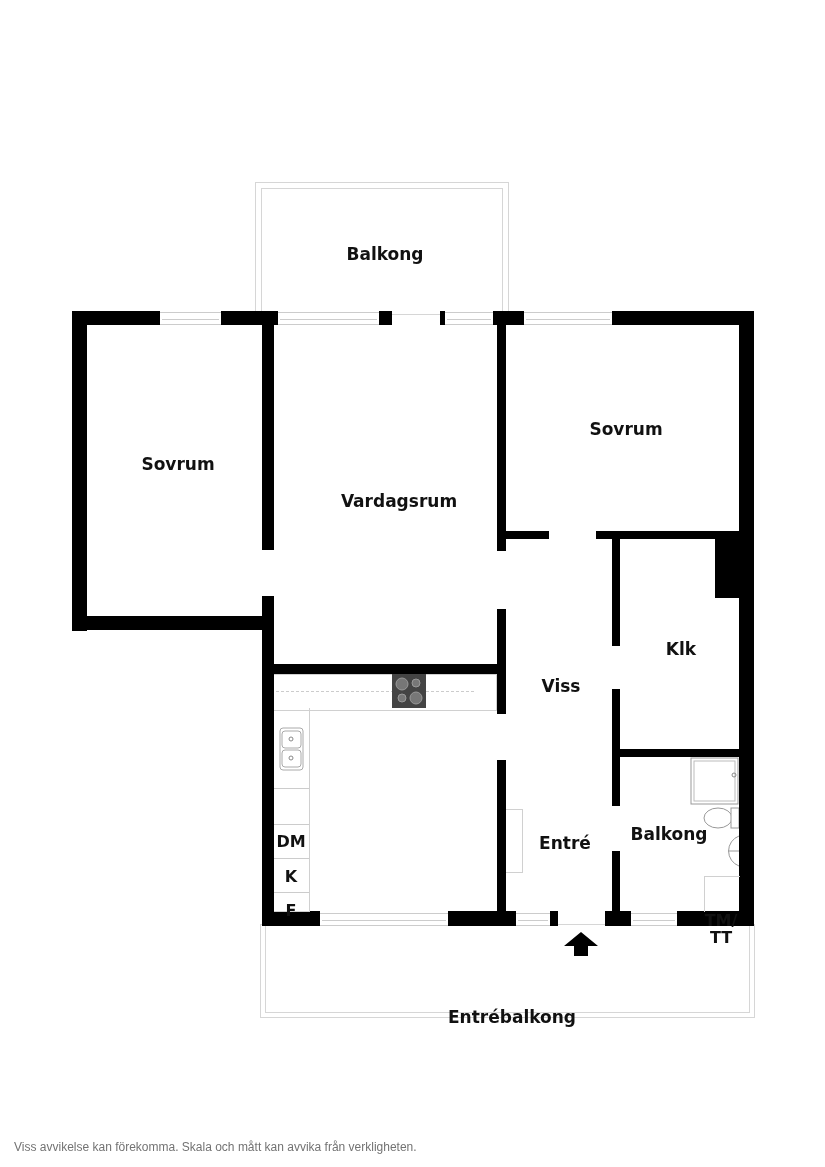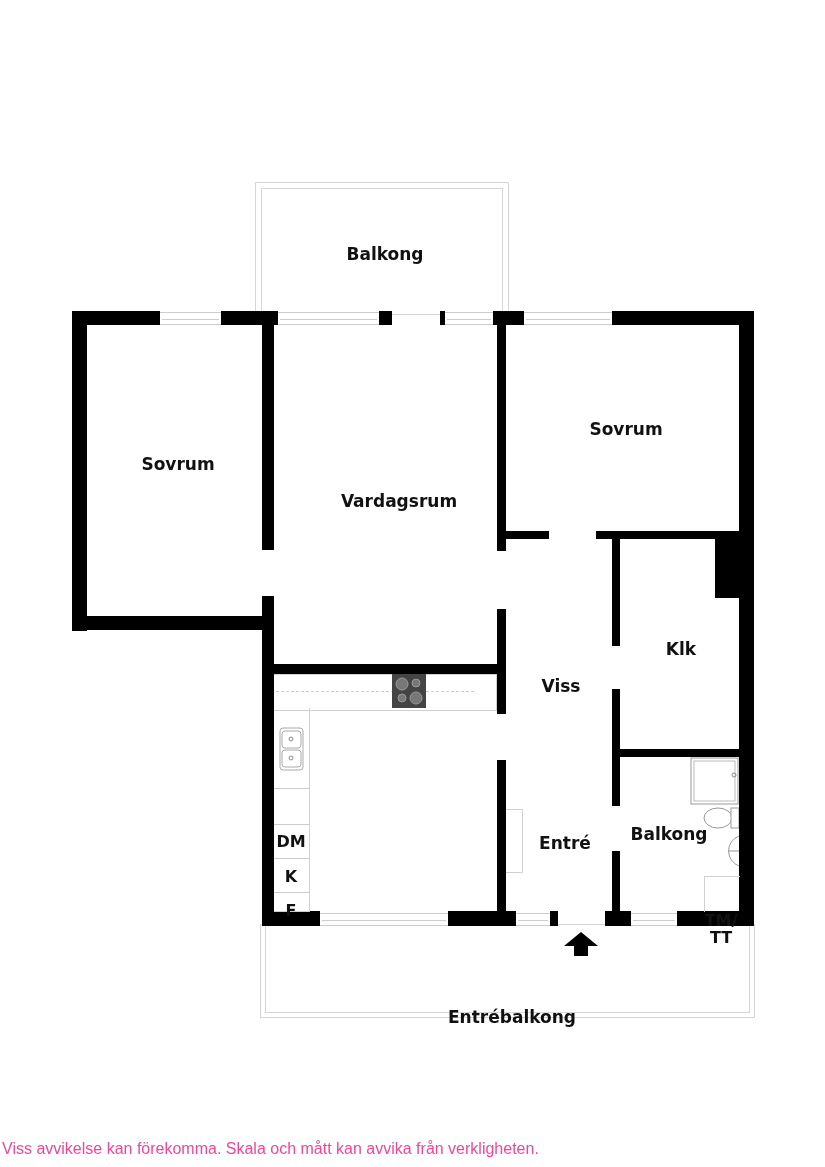--- a/index.html
+++ b/index.html
@@ -7,21 +7,21 @@
   .abs{position:absolute;}
   .w{position:absolute;background:#000;}
   .win{position:absolute;background:#fff;border-top:1px solid #ccc;border-bottom:1px solid #ccc;}
   .win::after{content:"";position:absolute;left:2px;right:2px;top:50%;border-top:1px solid #ccc;}
   .bal{position:absolute;border:1px solid #d6d6d6;}
   .bal-inner{position:absolute;border:1px solid #d6d6d6;}
   .lbl{position:absolute;font-family:"DejaVu Sans",sans-serif;font-weight:bold;font-size:17px;color:#111;text-align:center;white-space:nowrap;transform:translate(-50%,-50%);line-height:1.35;}
   .small{font-size:16px;margin-top:36px;}
   .counter{position:absolute;border:1px solid #d0d0d0;}
   .dash{position:absolute;border-top:1px dashed #ccc;}
-  .footer{position:absolute;left:2px;top:1140px;font-family:"Liberation Sans",sans-serif;font-size:16px;color:#ec4899;}
+  .footer{position:absolute;left:14px;top:1140px;font-family:"Liberation Sans",sans-serif;font-size:12px;color:#737373;}
 </style>
 </head>
 <body>
 
 <div class="abs" style="left:0;top:16px;width:825px;height:931px;">
 
   <div class="bal" style="left:255px;top:166px;width:252px;height:131px;"></div>
   <div class="bal-inner" style="left:261px;top:172px;width:240px;height:125px;"></div>
 
   <div class="bal" style="left:260px;top:908px;width:493px;height:92px;"></div>

